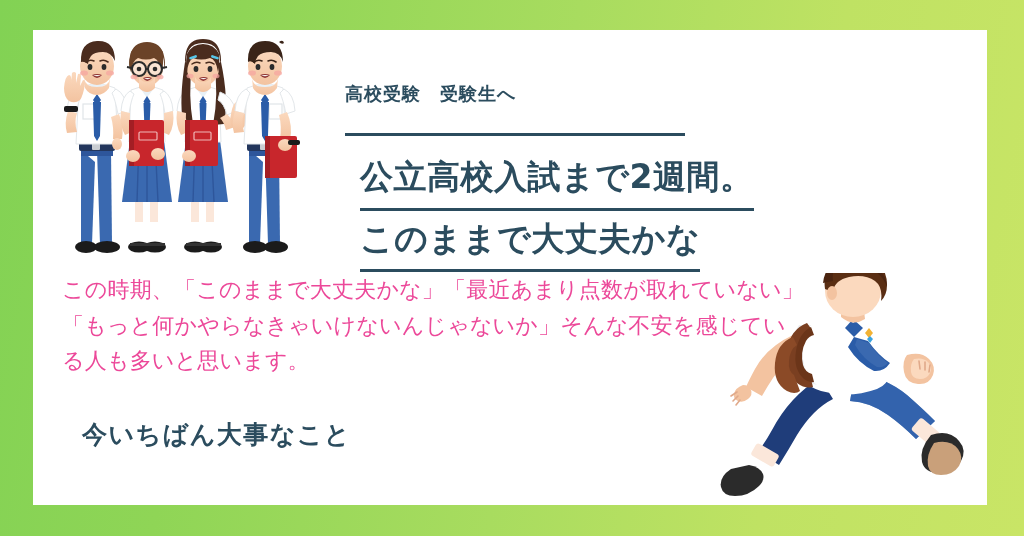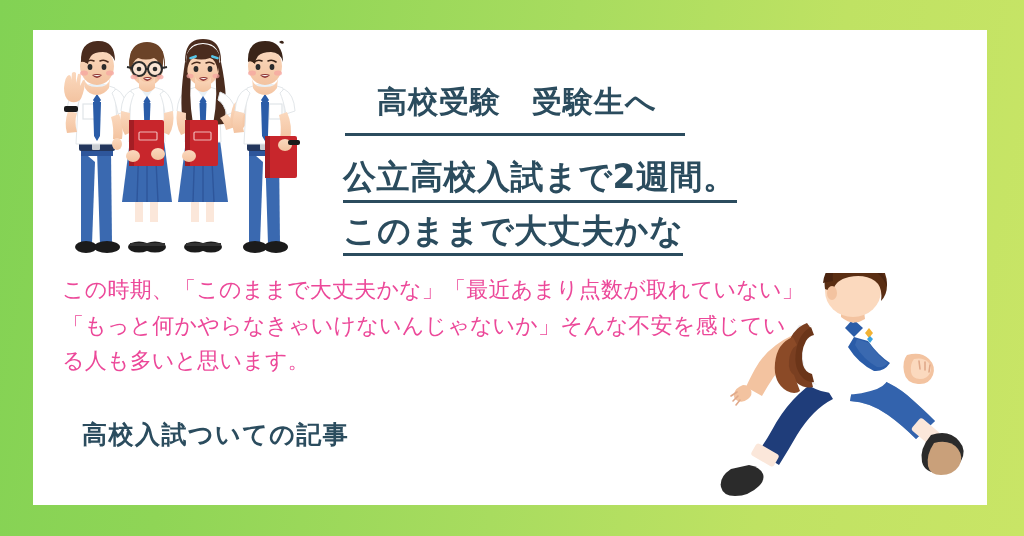--- a/index.html
+++ b/index.html
@@ -32,26 +32,25 @@
   #runner {
     position: absolute;
     right: 2px; bottom: 2px;
     width: 270px; height: 230px;
   }
 
   
   .eyebrow {
     position: absolute;
     left: 312px; top: 52px;
-    font-size: 30px;
+    font-size: 18px;
     font-weight: 700;
     letter-spacing: 1px;
     color: #2B4C5E;
     white-space: pre;
-    margin-left: 32px;
   }
   .rule {
     position: absolute;
     left: 312px; top: 103px;
     width: 340px; height: 3px;
     background: #2B4C5E;
   }
   .headline {
     position: absolute;
     left: 310px; top: 125px;
@@ -59,21 +58,22 @@
     font-size: 33px;
     font-weight: 700;
     line-height: 1.32;
     color: #2B4C5E;
     letter-spacing: 0.5px;
   }
   .headline .ln {
     display: block;
     width: fit-content;
     border-bottom: 3px solid #2B4C5E;
-    padding-bottom: 1px;
+    padding-bottom: 9px;
+    margin-left: 17px;
   }
   .headline .ln + .ln { margin-top: 6px; }
 
   .body-copy {
     position: absolute;
     left: 29px; top: 242px;
     width: 745px;
     font-size: 22px;
     line-height: 1.62;
     color: #ec4899;
@@ -339,16 +339,16 @@
 
     <div class="rule"></div>
 
     <div class="headline">
       <span class="ln">公立高校入試まで2週間。</span>
       <span class="ln">このままで大丈夫かな</span>
     </div>
 
     <p class="body-copy">この時期、「このままで大丈夫かな」「最近あまり点数が取れていない」「もっと何かやらなきゃいけないんじゃないか」そんな不安を感じている人も多いと思います。</p>
 
-    <div class="subhead">高校入試ついての記事</div>
+    <div class="subhead">今いちばん大事なこと</div>
 
   </div>
 </div>
 
 </body></html>

